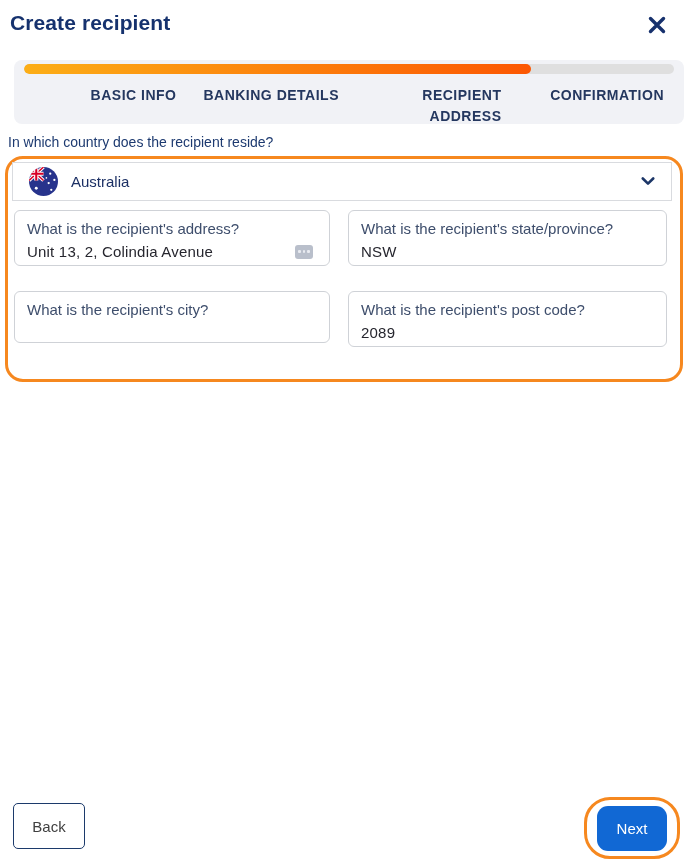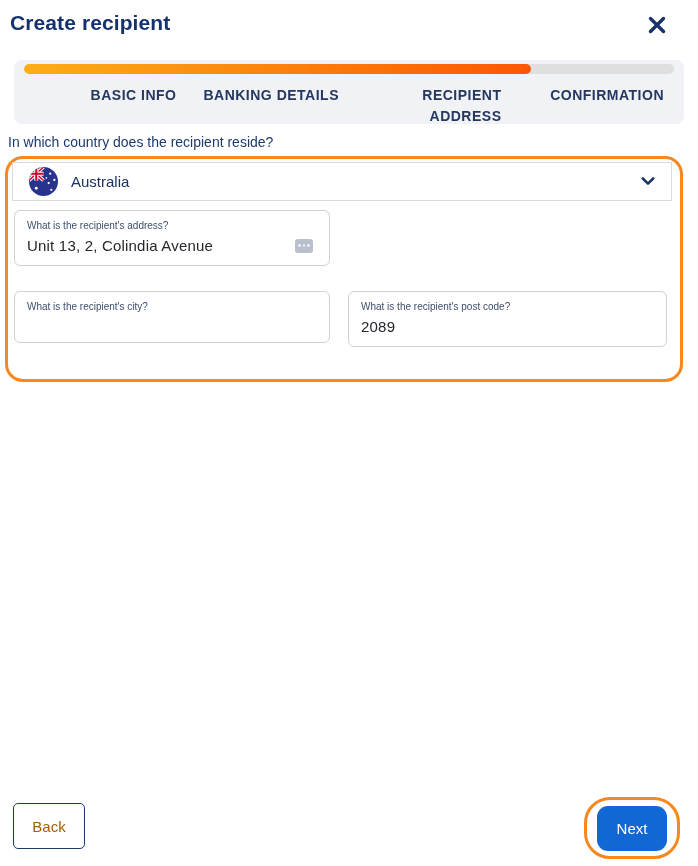--- a/index.html
+++ b/index.html
@@ -28,28 +28,28 @@
   .flag{width:29px;height:29px;margin-right:13px;display:flex;}
   .country-name{font-size:15px;color:#1c3064;}
   .chev{margin-left:auto;display:flex;}
 
   
   .field{position:absolute;background:#fff;border:1px solid #cfd2d7;border-radius:6px;box-sizing:border-box;padding:9px 12px 0;cursor:text;}
   .f1{left:14px;top:210px;width:316px;height:56px;}
   .f2{left:348px;top:210px;width:319px;height:56px;}
   .f3{left:14px;top:291px;width:316px;height:52px;}
   .f4{left:348px;top:291px;width:319px;height:56px;}
-  .flabel{font-size:10px;color:#3e4e6c;margin-bottom:6px;}
+  .flabel{font-size:15px;color:#3e4e6c;margin-bottom:6px;}
   .fvalue-row{display:flex;align-items:center;}
   .fvalue{font-size:15px;color:#26262e;font-weight:500;letter-spacing:0.2px;}
   .autofill{margin-left:auto;margin-right:4px;width:18px;height:14px;background:#b9bfcb;border-radius:3px;display:flex;align-items:center;justify-content:center;gap:2px;cursor:pointer;}
   .autofill .dot{width:2.5px;height:2.5px;background:#e9ebf1;border-radius:1px;}
 
   
-  .back{position:absolute;left:13px;top:803px;width:72px;height:46px;background:#fff;border:1.5px solid #1c3a6b;border-radius:5px;font-size:15px;color:#a16207;font-family:"Liberation Sans",sans-serif;cursor:pointer;}
+  .back{position:absolute;left:13px;top:803px;width:72px;height:46px;background:#fff;border:1.5px solid #1c3a6b;border-radius:5px;font-size:15px;color:#404040;font-family:"Liberation Sans",sans-serif;cursor:pointer;}
   .next-ring{position:absolute;left:584px;top:797px;width:96px;height:62px;border:3px solid #f6881f;border-radius:26px;box-sizing:border-box;display:flex;align-items:center;justify-content:center;}
   .next{width:70px;height:45px;background:#1168d4;border:none;border-radius:11px;color:#fff;font-size:15px;font-family:"Liberation Sans",sans-serif;cursor:pointer;}
 </style>
 </head>
 <body>
 
 <div class="screen">
 
   <h1 class="page-title">Create recipient</h1>
 
@@ -111,20 +111,26 @@
     <div class="fvalue-row">
       <div class="fvalue">Unit 13, 2, Colindia Avenue</div>
       <div class="autofill">
         <span class="dot"></span>
           <span class="dot"></span>
           <span class="dot"></span>
       </div>
     </div>
   </div>
 
+  <div class="field f2">
+    <div class="flabel">What is the recipient's state/province?</div>
+    <div class="fvalue-row">
+      <div class="fvalue">NSW</div>
+    </div>
+  </div>
 
   <div class="field f3">
     <div class="flabel">What is the recipient's city?</div>
   </div>
 
   <div class="field f4">
     <div class="flabel">What is the recipient's post code?</div>
     <div class="fvalue-row">
       <div class="fvalue">2089</div>
     </div>

